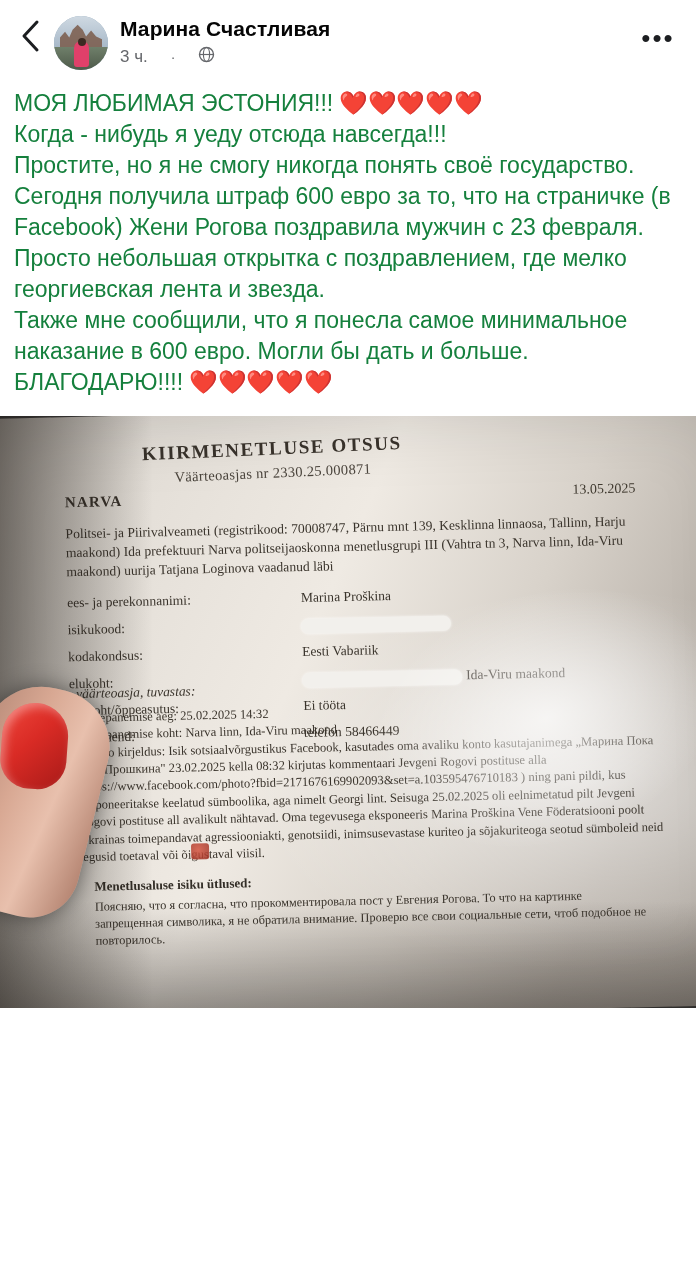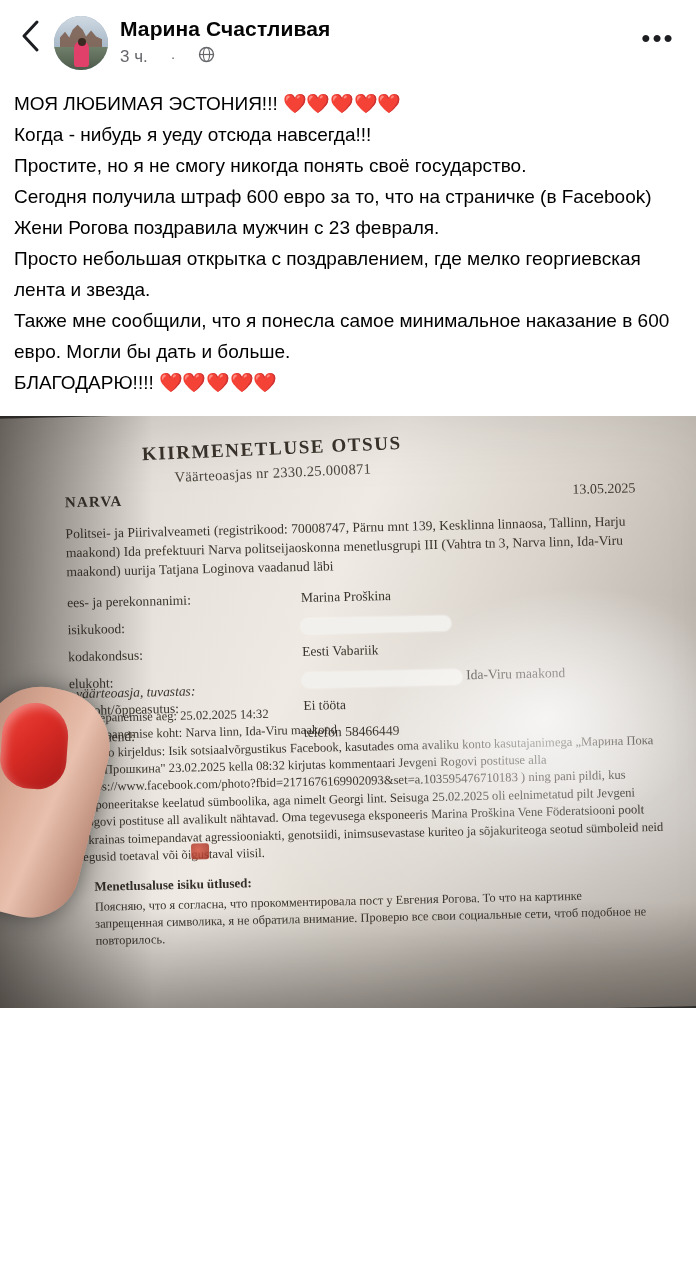--- a/index.html
+++ b/index.html
@@ -104,23 +104,23 @@
     color: #1c1e21;
     font-size: 26px;
     letter-spacing: 2px;
     line-height: 1;
     margin-top: 2px;
   }
 
   
   .post-text {
     padding: 10px 14px 18px 14px;
-    font-size: 19px;
+    font-size: 23px;
     line-height: 31px;
-    color: #000000;
+    color: #15803d;
     white-space: pre-wrap;
     word-wrap: break-word;
     background: #ffffff;
   }
 
   
   .photo {
     position: relative;
     flex: 1 1 auto;
     width: 100%;

